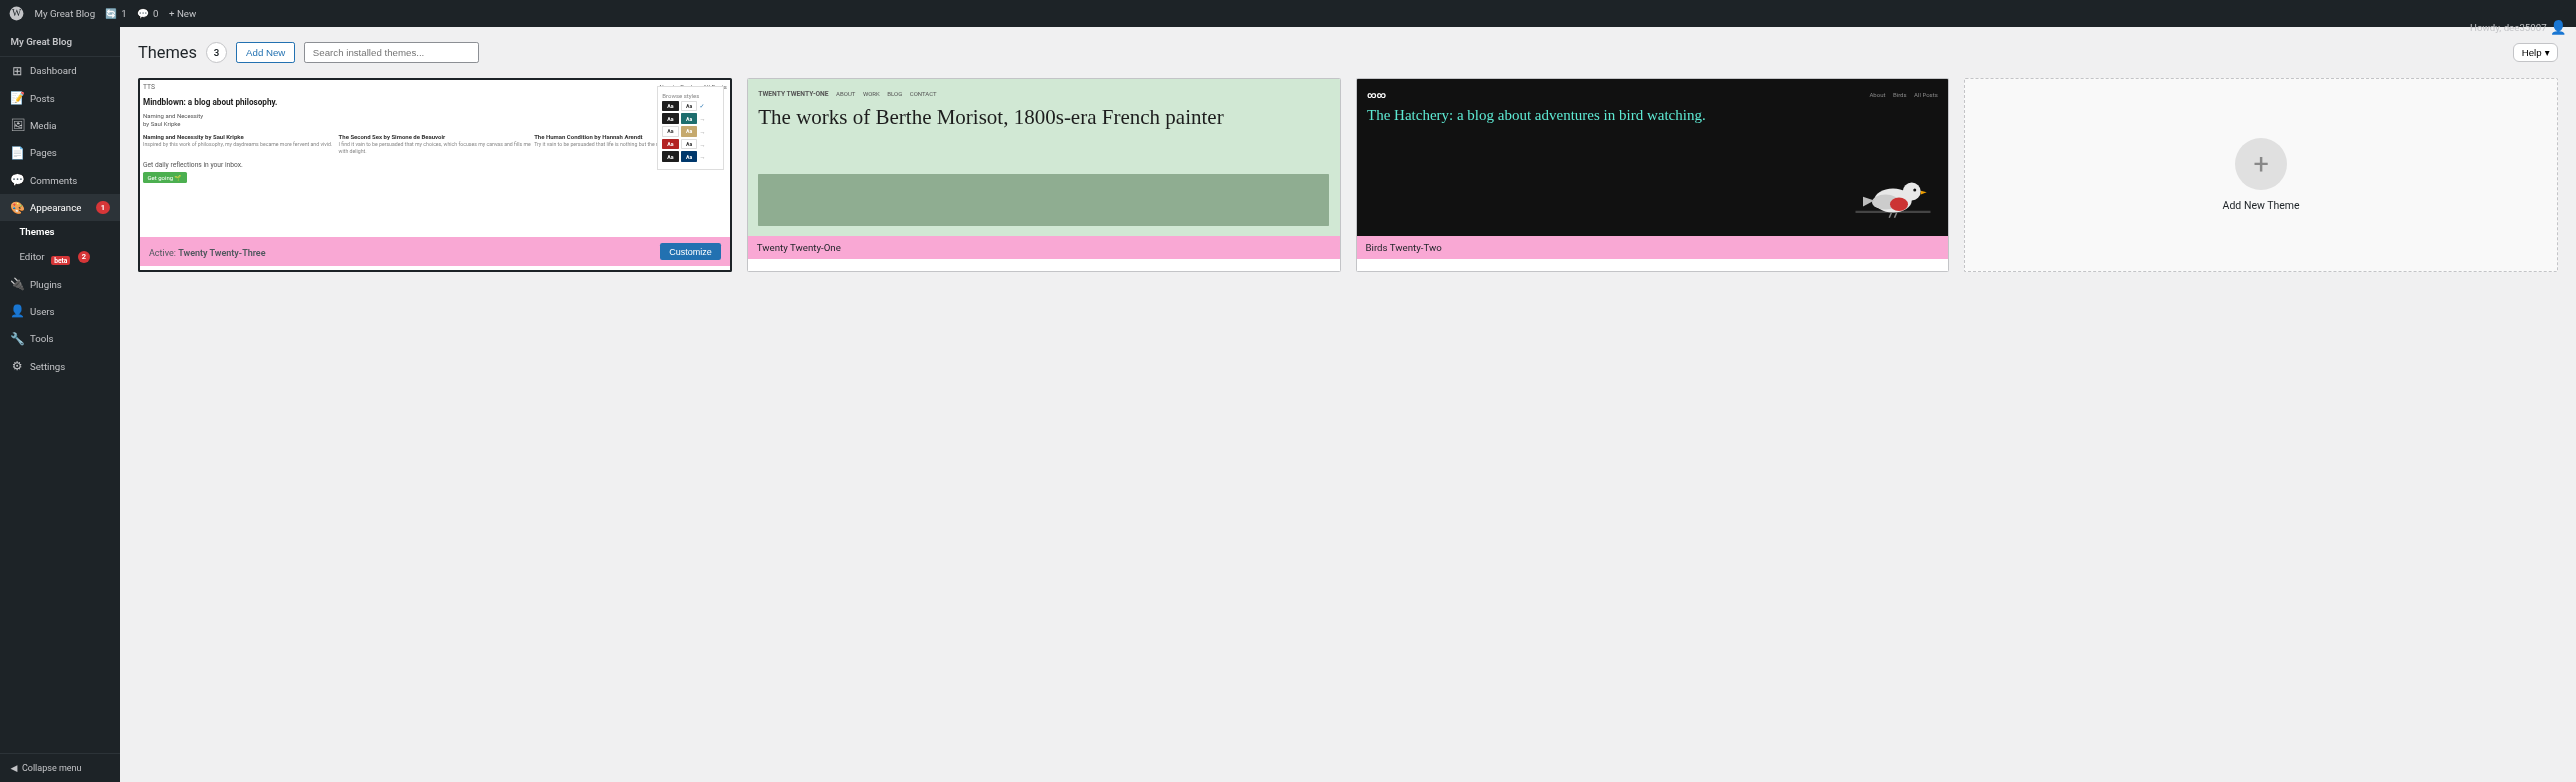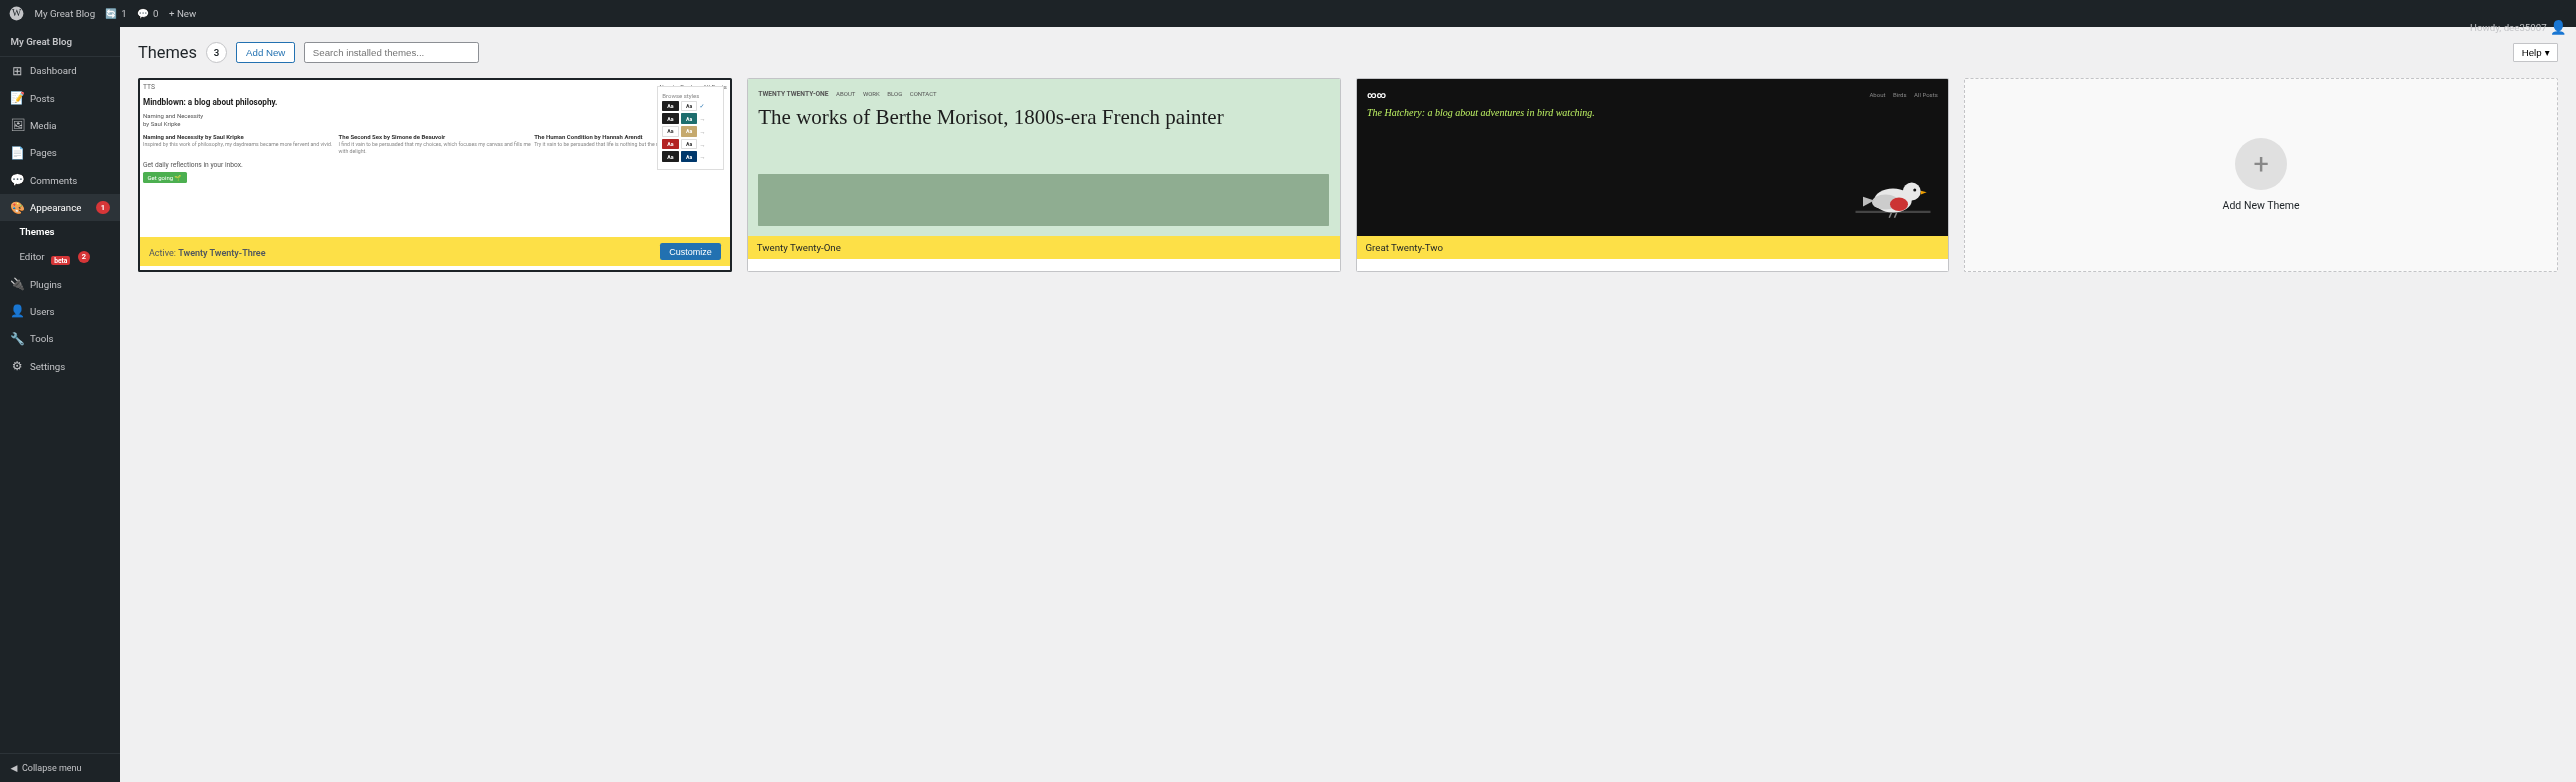--- a/index.html
+++ b/index.html
@@ -158,21 +158,21 @@
       font-size: 9.7px;
       border-radius: 2.2px;
       width: 175px;
       background: #fff;
       color: #50575e;
     }
     .help-btn {
       background: #fff;
       border: 0.7px solid #c3c4c7;
       padding: 3px 7.5px;
-      border-radius: 1px;
+      border-radius: 6px;
       font-size: 9.7px;
       cursor: pointer;
       display: flex;
       align-items: flex-start;
       gap: 3px;
     }
 
     
     .themes-grid {
       display: grid;
@@ -252,21 +252,21 @@
     .theme-tt2 {
       background: #111;
       height: 100%;
       padding: 10.5px;
       display: flex;
       flex-direction: column;
       color: #fff;
     }
     .tt2-header { font-size: 6px; color: #888; display: flex; gap: 7.5px; margin-bottom: 6px; align-items: center; }
     .tt2-logo { font-size: 9px; font-weight: bold; color: #fff; margin-right: auto; }
-    .tt2-title { font-size: 10px; color: #bef264; line-height: 1.3; font-style: italic; font-family: Georgia, serif; margin-bottom: 4.5px; }
+    .tt2-title { font-size: 15px; color: #5eead4; line-height: 1.3; font-family: Georgia, serif; margin-bottom: 4.5px; }
     .tt2-bird { margin-top: auto; text-align: right; }
 
     
     .theme-card-add {
       background: #f9f9f9;
       border: 1.5px dashed #c3c4c7;
       border-radius: 1.5px;
       display: flex;
       flex-direction: column;
       align-items: center;
@@ -287,21 +287,21 @@
       color: #888;
     }
     .add-label { font-size: 10.5px; color: #1d2327; }
 
     
     .theme-card-footer {
       padding: 6px 9px;
       display: flex;
       align-items: center;
       justify-content: space-between;
-      background: #fde047;
+      background: #f9a8d4;
     }
     .theme-name { font-size: 9.7px; color: #1d2327; font-weight: 400; }
     .customize-btn {
       background: #2271b1;
       color: #fff;
       border: none;
       padding: 3.7px 9px;
       border-radius: 2.2px;
       font-size: 9px;
       cursor: pointer;
@@ -554,21 +554,21 @@
 
                 <ellipse cx="68" cy="55" rx="12" ry="9" fill="#cc3333"></ellipse>
 
                 <line x1="58" y1="66" x2="55" y2="73" stroke="#888" stroke-width="2"></line>
                 <line x1="65" y1="66" x2="62" y2="73" stroke="#888" stroke-width="2"></line>
               </svg>
             </div>
           </div>
         </div>
         <div class="theme-card-footer">
-          <span class="theme-name">Great Twenty-Two</span>
+          <span class="theme-name">Birds Twenty-Two</span>
         </div>
       </div>
 
       <div class="theme-card-add">
         <div class="add-plus">
           <span>+</span>
         </div>
         <span class="add-label">Add New Theme</span>
       </div>
 

